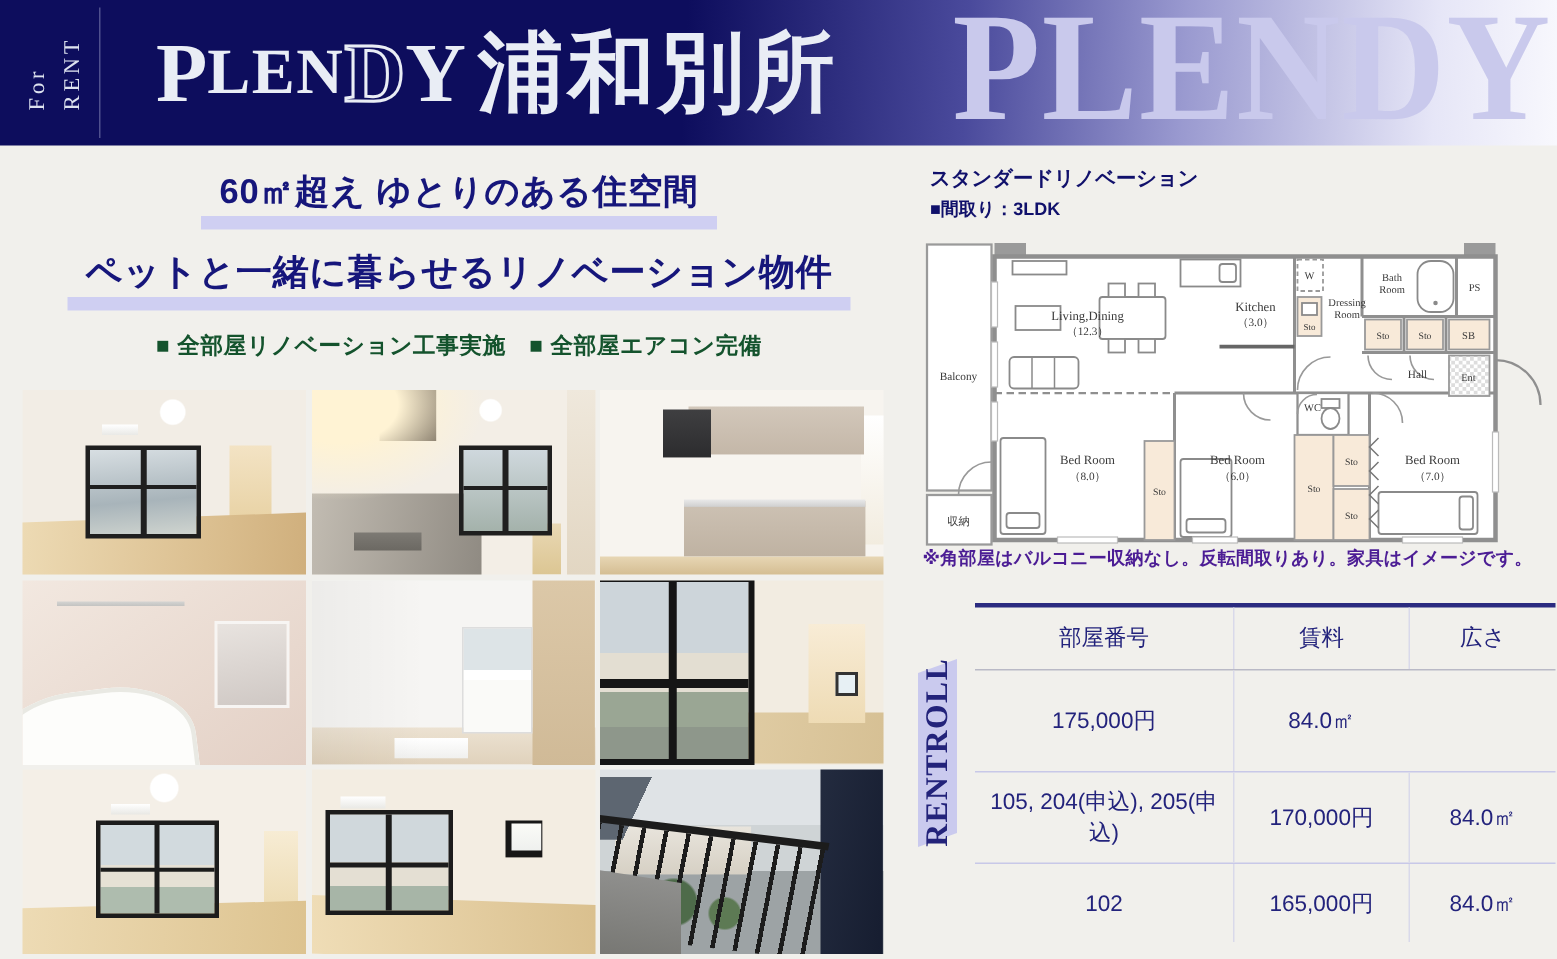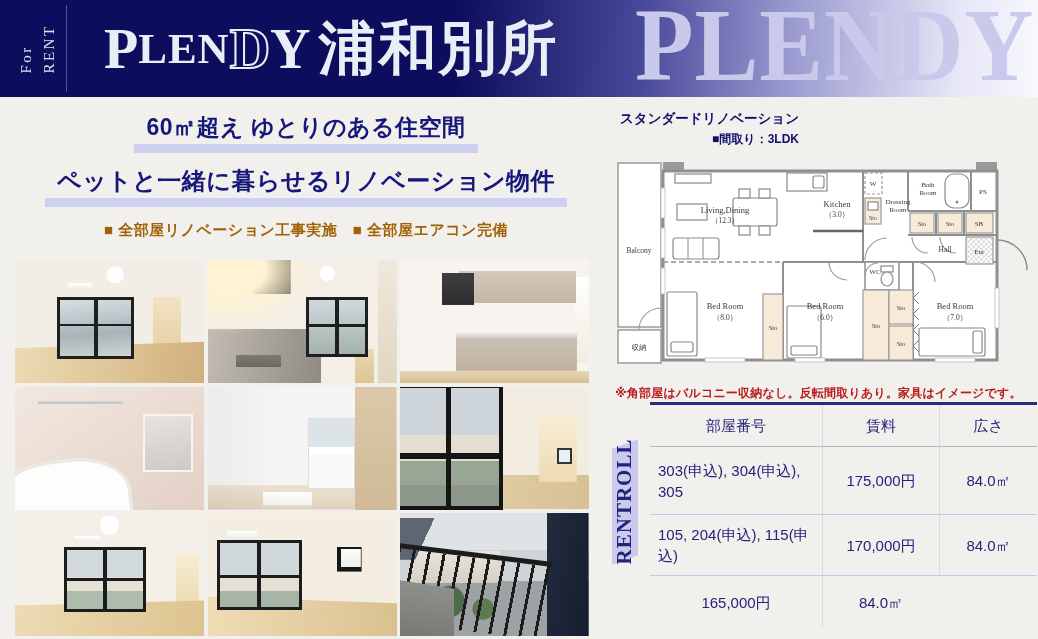--- a/index.html
+++ b/index.html
@@ -20,21 +20,21 @@
   .lg-jp{font-size:58px;font-weight:900;letter-spacing:2px;margin-left:8px;font-family:"Liberation Sans",sans-serif;}
   .watermark{position:absolute;right:4px;top:-14px;font-family:"Liberation Serif","DejaVu Serif",serif;
     font-size:103px;font-weight:600;color:#c9c9ec;letter-spacing:1px;transform:scaleX(.93);transform-origin:right top;}
 
   
   .hero{position:absolute;left:10px;top:104px;width:592px;text-align:center;color:#16167b;}
   .hero h1{margin:8px 0 0;font-size:23px;font-weight:800;letter-spacing:.5px;}
   .hero h2{margin:12px 0 0;font-size:24px;font-weight:800;letter-spacing:.5px;}
   .hl{display:inline-block;border-bottom:9px solid #cfcff2;padding:0 12px 1px;}
   .features{margin-top:14px;}
-  .features p{margin:5px 0;font-size:15px;font-weight:700;letter-spacing:.5px;color:#a16207;}
+  .features p{margin:5px 0;font-size:15px;font-weight:700;letter-spacing:.5px;color:#14532d;}
 
   
   .grid{position:absolute;left:15px;top:260px;width:574px;display:grid;grid-template-columns:repeat(3,1fr);grid-auto-rows:123px;gap:3.5px;}
   .ph{position:relative;overflow:hidden;background:#efe9e0;}
   .ph::before,.ph::after{content:"";position:absolute;}
 
   
   .s1{background:
     radial-gradient(circle at 53% 12%,#ffffff 0 8px,rgba(255,255,255,0) 9px),
     linear-gradient(#ffffff,#e9e9e6) no-repeat 32% 20%/24px 7px,
@@ -135,42 +135,42 @@
     linear-gradient(#e8e4dc,#d6d0c4) no-repeat 10% 42%/48% 26%,
     linear-gradient(100deg,#232b3f,#161d30) no-repeat 100% 0/22% 100%,
     linear-gradient(#dfe3e6 0 30%,#cfd4d6 30% 55%,#9da3a5 55% 100%);}
   .s9::before{left:-5%;bottom:4%;width:82%;height:60%;z-index:2;
     border-top:5px solid #1c1c1c;transform:rotate(7deg) skewX(-4deg);
     background:repeating-linear-gradient(90deg,#1c1c1c 0 3px,rgba(0,0,0,0) 3px 15px);}
   .s9::after{left:-3%;bottom:-6%;width:32%;height:48%;transform:skewY(9deg);z-index:3;
     background:linear-gradient(#8f8f8d,#767672);}
 
   
-  .fp-head{position:absolute;left:620px;top:110px;color:#10106b;text-align:right;}
+  .fp-head{position:absolute;left:620px;top:110px;color:#10106b;}
   .fp-sub{font-size:13.5px;font-weight:800;margin:0;}
   .fp-title{font-size:12px;font-weight:700;margin:3px 0 0;}
   .fp{position:absolute;left:615px;top:158px;width:422px;height:212px;}
   .fp svg{display:block;}
   .fp text{font-family:"Liberation Serif","DejaVu Serif",serif;fill:#3a3a3a;}
-  .fp-note{position:absolute;left:615px;top:373px;font-size:12px;font-weight:800;color:#b91c1c;letter-spacing:.2px;}
+  .fp-note{position:absolute;left:615px;top:352px;font-size:12px;font-weight:800;color:#4c1d95;letter-spacing:.2px;}
 
   
   .rr-band{position:absolute;left:612px;top:444px;width:26px;height:116px;background:#cacaee;transform:skewY(-20deg);}
   .rr-label{position:absolute;left:589px;top:430px;width:72px;height:142px;display:flex;align-items:center;justify-content:center;}
   .rr-label span{transform:rotate(-90deg);white-space:nowrap;font-family:"Liberation Serif","DejaVu Serif",serif;
     font-size:21px;font-weight:700;letter-spacing:1px;color:#23237a;}
 
   .table{position:absolute;left:650px;top:402px;width:387px;border-top:3px solid #2b2b80;}
   .trow{display:grid;grid-template-columns:172px 117px 98px;}
   .trow.head{height:41px;border-bottom:1px solid #b9b9c6;}
   .trow.r{border-bottom:1px solid #c8c8e8;}
   .trow.r1{min-height:67px;}
   .trow.r2{min-height:60px;}
   .trow.r3{min-height:52px;border-bottom:none;}
-  .tcell{display:flex;align-items:center;justify-content:center;text-align:left;
+  .tcell{display:flex;align-items:center;justify-content:center;text-align:center;
     color:#23237c;font-size:15px;line-height:1.4;padding:4px 8px;}
   .tcell+.tcell{border-left:1px solid #d9d9ea;}
   .trow.head .tcell{font-size:15px;}
 </style>
 </head>
 <body>
 
 <div class="page">
 
   <div class="header">
@@ -355,28 +355,28 @@
     <span>RENTROLL</span>
   </div>
 
   <div class="table">
     <div class="trow head">
       <div class="tcell">部屋番号</div>
       <div class="tcell">賃料</div>
       <div class="tcell">広さ</div>
     </div>
     <div class="trow r r1">
-      <div class="tcell">303(申込), 304(申込), 305</div>
       <div class="tcell">175,000円</div>
       <div class="tcell">84.0㎡</div>
     </div>
     <div class="trow r r2">
-      <div class="tcell">105, 204(申込), 115(申込)</div>
+      <div class="tcell">105, 204(申込), 205(申込)</div>
       <div class="tcell">170,000円</div>
       <div class="tcell">84.0㎡</div>
     </div>
     <div class="trow r3">
+      <div class="tcell">102</div>
       <div class="tcell">165,000円</div>
       <div class="tcell">84.0㎡</div>
     </div>
   </div>
 
 </div>
 
 </body></html>

